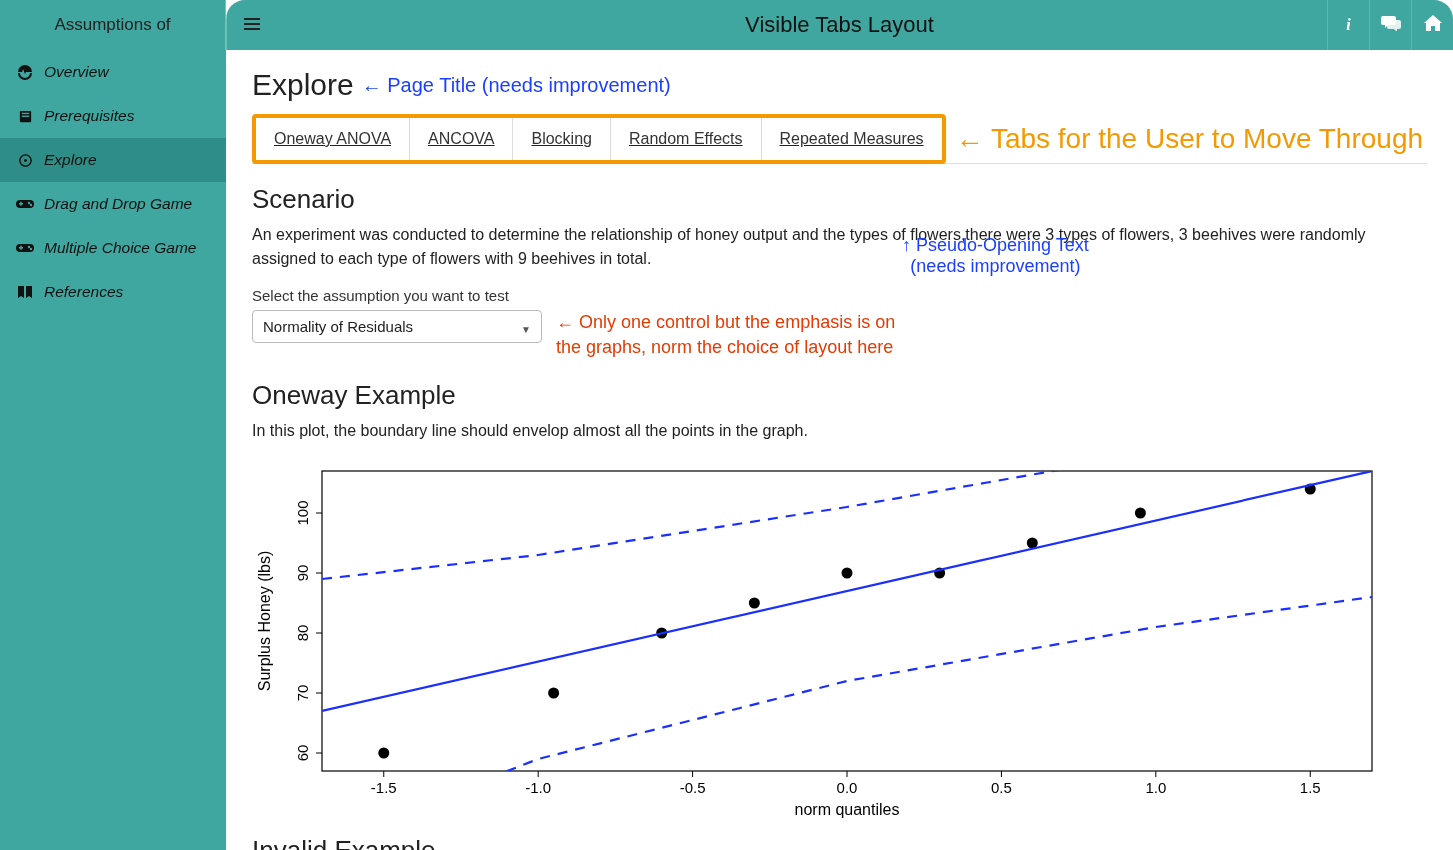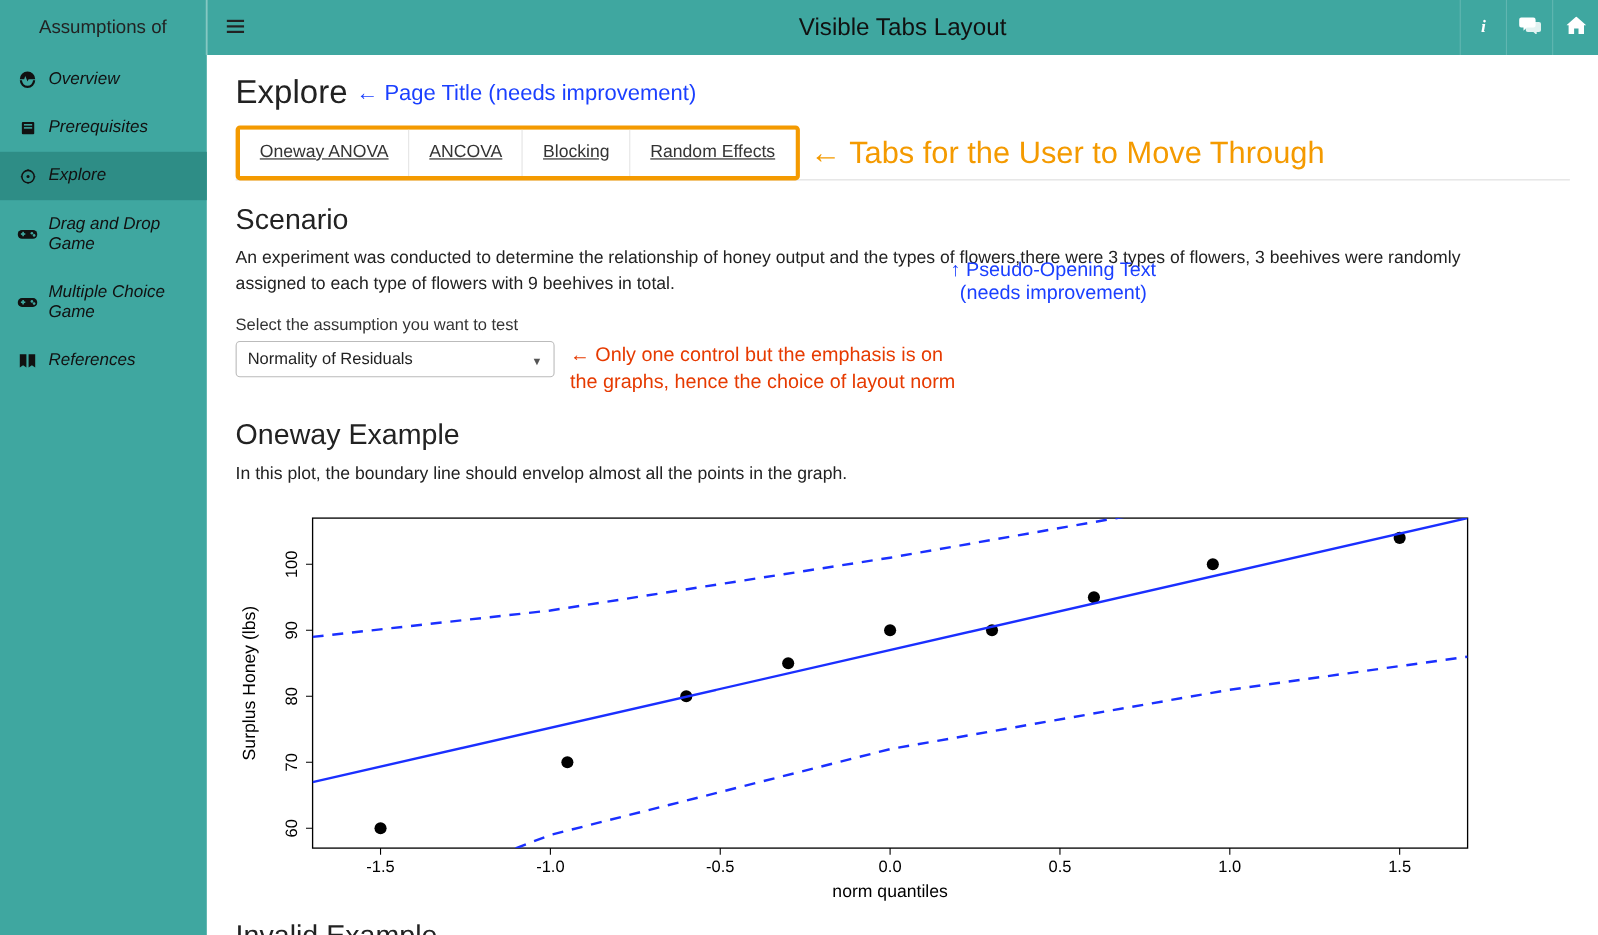--- a/index.html
+++ b/index.html
@@ -7,21 +7,21 @@
     font-family: -apple-system, BlinkMacSystemFont, "Segoe UI", Helvetica, Arial, sans-serif;
     font-size: 15px;
     color: #222;
     background: #fff;
     width: 1453px;
     height: 850px;
     overflow: hidden;
   }
   .app { display: flex; height: 100%; }
   .sidebar {
-    width: 188px;
+    width: 226px;
     background: #3fa7a0;
     color: #111;
     display: flex;
     flex-direction: column;
     flex-shrink: 0;
   }
   .sidebar-header {
     height: 50px;
     display: flex;
     align-items: center;
@@ -35,21 +35,21 @@
     display: flex;
     align-items: center;
     gap: 10px;
     padding: 13px 16px;
     font-size: 15.5px;
     color: #111;
     cursor: pointer;
   }
   .sidebar-item.active { background: #2e8d86; }
   .sidebar-item .icon { width: 18px; display:inline-flex; justify-content:center; }
-  .main { flex: 1; display: flex; flex-direction: column; overflow: hidden; }
+  .main { flex: 1; display: flex; flex-direction: column; overflow: hidden; border-radius: 19px; }
   .topbar {
     height: 50px;
     background: #3fa7a0;
     display: flex;
     align-items: center;
     color: #222;
     position: relative;
   }
   .hamburger {
     width: 50px;
@@ -248,40 +248,41 @@
         <h1 class="page-title">Explore</h1>
         <span class="anno-blue">← Page Title (needs improvement)</span>
       </div>
 
       <div class="tabs-wrap">
         <div class="tabs">
           <div class="tab active">Oneway ANOVA</div>
           <div class="tab">ANCOVA</div>
           <div class="tab">Blocking</div>
           <div class="tab">Random Effects</div>
+          <div class="tab">Repeated Measures</div>
         </div>
         <span class="anno-orange">← Tabs for the User to Move Through</span>
       </div>
       <div class="tab-underline"></div>
 
       <h2>Scenario</h2>
       <div style="position:relative">
         <p class="para">An experiment was conducted to determine the relationship of honey output and the types of flowers,there were 3 types of flowers, 3 beehives were randomly assigned to each type of flowers with 9 beehives in total.</p>
         <div class="anno-blue-sm" style="left:650px; top:12px; white-space:pre-line; text-align:center;">↑ Pseudo-Opening Text
 (needs improvement)</div>
       </div>
 
       <div class="select-label">Select the assumption you want to test</div>
       <div class="select-row">
         <div class="select">
           <span>Normality of Residuals</span>
           <span class="caret">▼</span>
         </div>
         <div class="anno-red" style="white-space:pre-line;">← Only one control but the emphasis is on
-the graphs, hence the choice of layout norm</div>
+the graphs, norm the choice of layout here</div>
       </div>
 
       <h2>Oneway Example</h2>
       <p class="para">In this plot, the boundary line should envelop almost all the points in the graph.</p>
 
       <div class="plot-box">
         <svg class="plot" id="plot-svg" width="1140" height="360" viewBox="0 0 1140 360">
             <rect x="70" y="10" width="1050" height="300" fill="none" stroke="#000" stroke-width="1.2"></rect>
             <line x1="131.76470588235293" y1="310" x2="131.76470588235293" y2="316" stroke="#000"></line>
             <text x="131.76470588235293" y="332" text-anchor="middle" font-size="15" fill="#000">-1.5</text>

